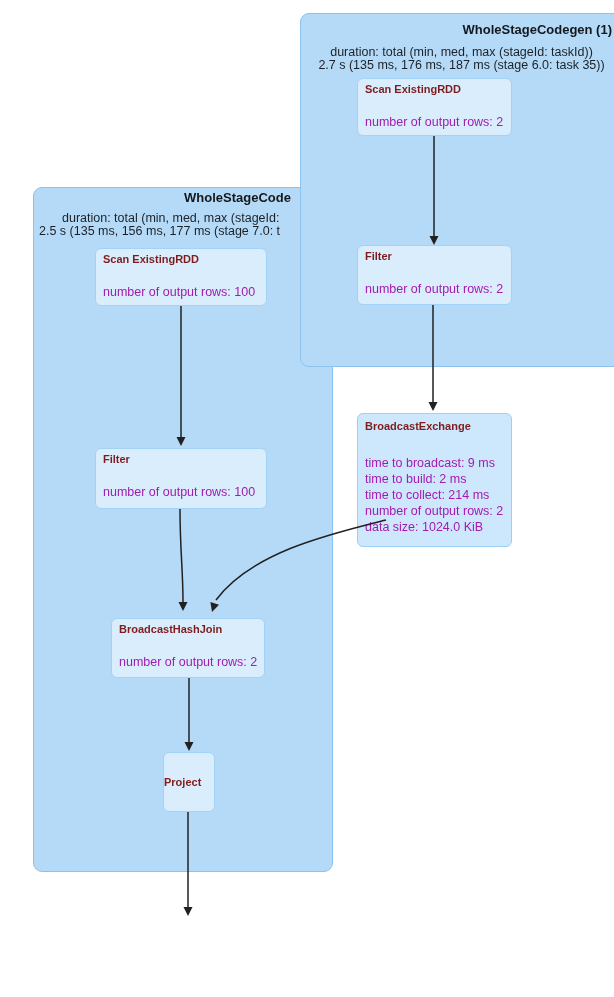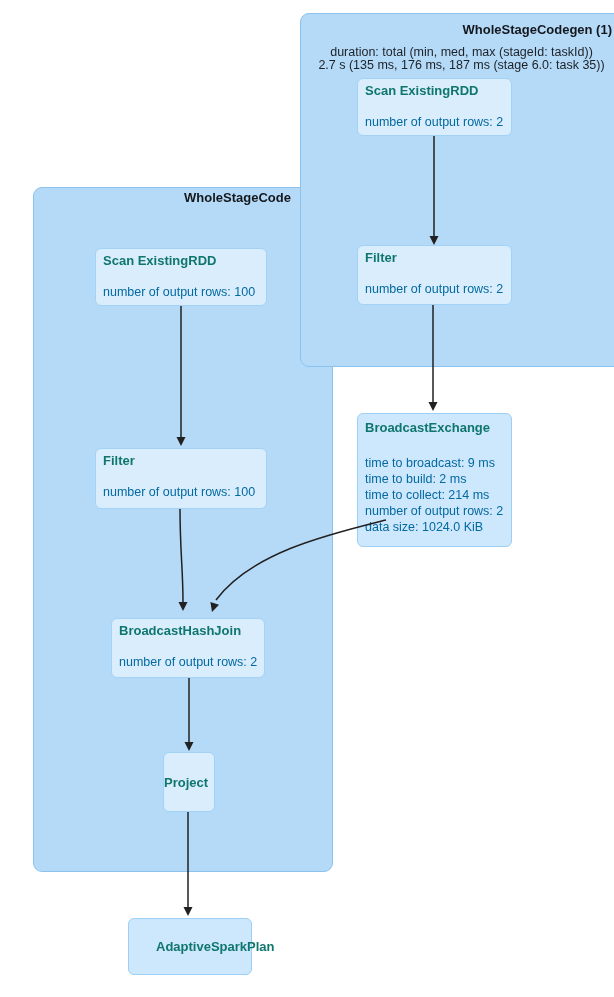--- a/index.html
+++ b/index.html
@@ -14,22 +14,22 @@
   .cluster-right .cluster-title{top:8px;right:10px;}
   .cluster-left .cluster-title{top:2px;left:150px;}
   .duration{position:absolute;font-size:12.5px;color:#1c2127;line-height:13px;white-space:nowrap;}
   .cluster-right .dur1{top:32px;left:0;width:100%;text-align:center;}
   .cluster-right .dur2{top:45px;left:0;width:100%;text-align:center;}
   .cluster-left .dur1{top:24px;left:28px;}
   .cluster-left .dur2{top:37px;left:5px;}
 
   .node{position:absolute;background:#d9edfd;border:1px solid #a2d2f6;border-radius:6px;box-sizing:border-box;z-index:3;}
   .node-standalone{background:#cde7fc;border-color:#9cd0f4;padding-left:27px;}
-  .node-title{position:absolute;top:4px;left:7px;font-size:13px;font-weight:700;color:#0f766e;white-space:nowrap;}
-  .node-metric{position:absolute;left:7px;font-size:12.5px;color:#0369a1;white-space:nowrap;}
+  .node-title{position:absolute;top:4px;left:7px;font-size:11px;font-weight:700;color:#7f1d1d;white-space:nowrap;}
+  .node-metric{position:absolute;left:7px;font-size:12.5px;color:#a21caf;white-space:nowrap;}
   .metric-single{top:36px;}
   .node-center{display:flex;align-items:center;justify-content:flex-start;}
   .node-center .node-title{position:static;}
 
   
   #node-scan1{left:357px;top:78px;width:155px;height:58px;}
   #node-filter1{left:357px;top:245px;width:155px;height:60px;}
   #node-scan2{left:95px;top:248px;width:172px;height:58px;}
   #node-filter2{left:95px;top:448px;width:172px;height:61px;}
   #node-bexchange{left:357px;top:413px;width:155px;height:134px;z-index:3;}
@@ -45,20 +45,22 @@
   #edges path{stroke:#212121;stroke-width:1.5;fill:none;}
   #edges polygon{fill:#212121;stroke:none;}
 </style>
 </head>
 <body>
 
 <div id="canvas">
 
   <div class="cluster cluster-left">
     <div class="cluster-title">WholeStageCode</div>
+    <div class="duration dur1">duration: total (min, med, max (stageId:</div>
+    <div class="duration dur2">2.5 s (135 ms, 156 ms, 177 ms (stage 7.0: t</div>
   </div>
 
   <div class="cluster cluster-right">
     <div class="cluster-title">WholeStageCodegen (1)</div>
     <div class="duration dur1">duration: total (min, med, max (stageId: taskId))</div>
     <div class="duration dur2">2.7 s (135 ms, 176 ms, 187 ms (stage 6.0: task 35))</div>
   </div>
 
   <div class="node" id="node-scan1" style="z-index:3">
     <div class="node-title">Scan ExistingRDD</div>
@@ -86,23 +88,20 @@
   </div>
 
   <div class="node node-standalone" id="node-bexchange">
     <div class="node-title">BroadcastExchange</div>
     <div class="node-metric be-m0">time to broadcast: 9 ms</div>
     <div class="node-metric be-m1">time to build: 2 ms</div>
     <div class="node-metric be-m2">time to collect: 214 ms</div>
     <div class="node-metric be-m3">number of output rows: 2</div>
     <div class="node-metric be-m4">data size: 1024.0 KiB</div>
   </div>
-  <div class="node node-standalone node-center" id="node-asp" style="z-index:3">
-    <div class="node-title">AdaptiveSparkPlan</div>
-  </div>
 
   <svg id="edges" viewBox="0 0 614 997" xmlns="http://www.w3.org/2000/svg">
 
     <path d="M434,136 L434,237"></path>
     <polygon points="434,245 429.5,236 438.5,236"></polygon>
 
     <path d="M433,305 L433,403"></path>
     <polygon points="433,411 428.5,402 437.5,402"></polygon>
 
     <path d="M181,306 L181,438"></path>

